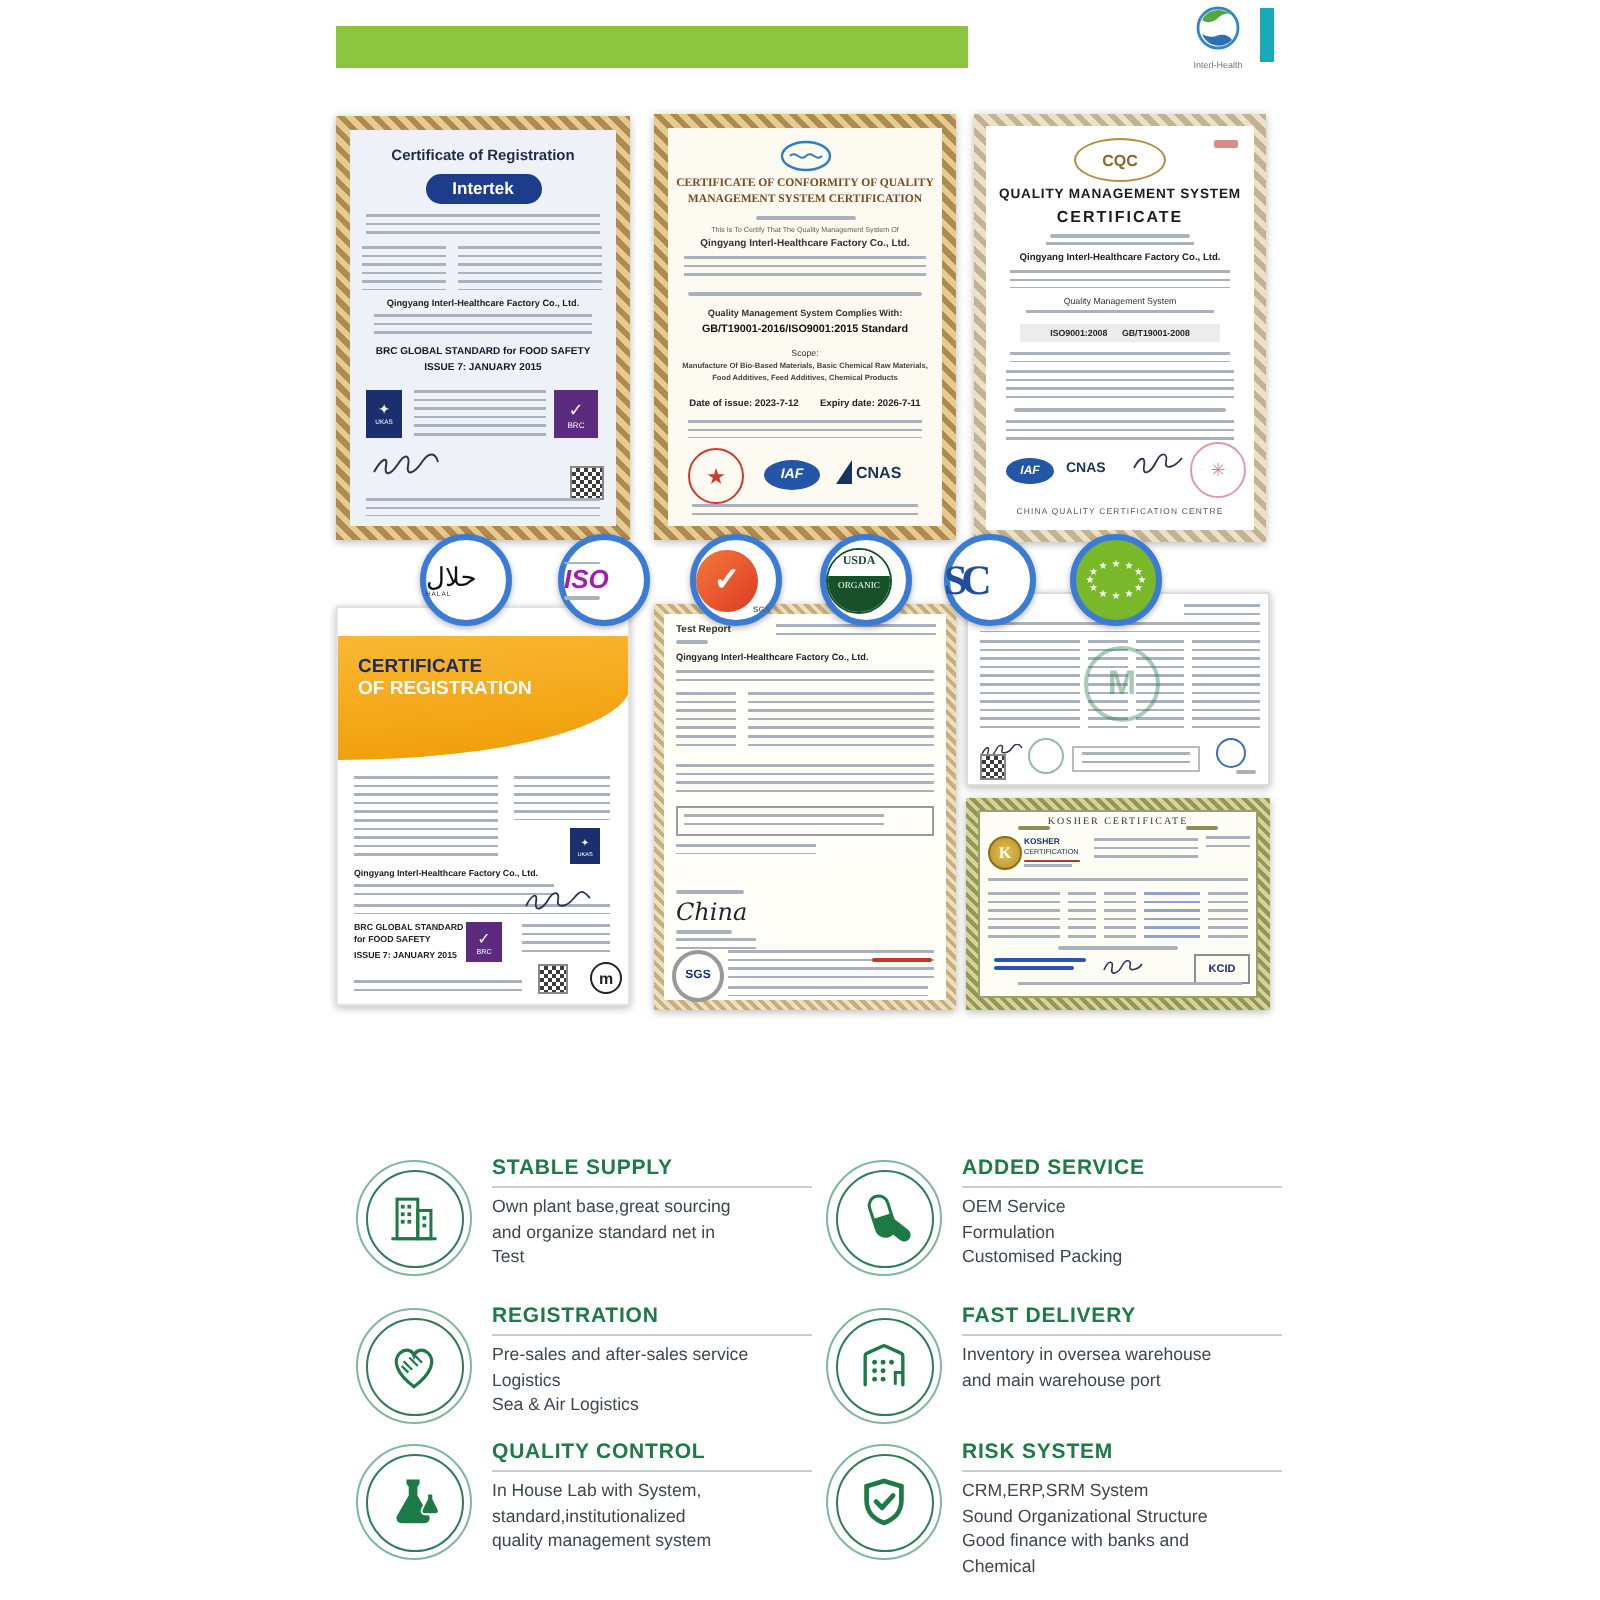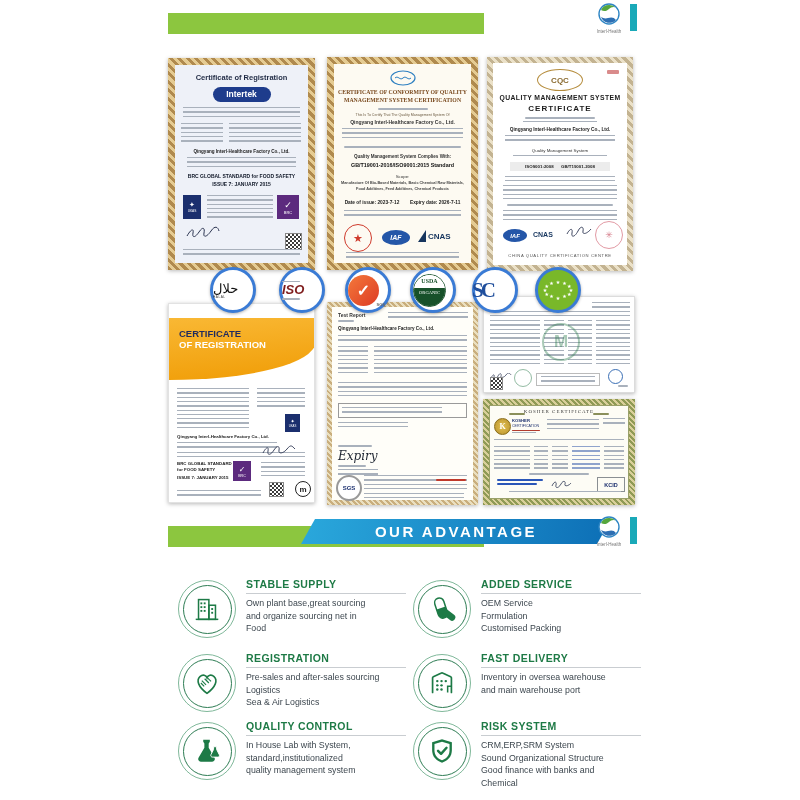--- a/index.html
+++ b/index.html
@@ -157,21 +157,21 @@
       <div class="t ctr" style="top:190px;font-size:4.2px;color:#555;letter-spacing:.6px;">CHINA QUALITY CERTIFICATION CENTRE</div>
     </div>
   </div>
 
   <div class="seal" style="left:210px;">
     <span style="font-size:13px;color:#111;line-height:13px;">حلال</span>
     <span style="font-size:3.2px;color:#333;letter-spacing:.5px;">HALAL</span>
   </div>
   <div class="seal" style="left:279px;">
     <span class="skl" style="position:static;width:18px;height:1.5px;margin-bottom:2px;"></span>
-    <span style="font-size:13px;font-weight:bold;font-style:italic;color:#7f1d1d;line-height:12px;">ISO</span>
+    <span style="font-size:13px;font-weight:bold;font-style:italic;color:#a21caf;line-height:12px;">ISO</span>
     <span class="skl" style="position:static;width:18px;height:1.5px;margin-top:2px;"></span>
   </div>
   <div class="seal" style="left:345px;">
     <div style="width:31px;height:31px;border-radius:50%;background:linear-gradient(135deg,#f4793b,#dd3b24);display:flex;align-items:center;justify-content:center;color:#fff;font-size:16px;font-weight:bold;">✓</div>
     <span style="position:absolute;right:3px;bottom:3px;font-size:4px;color:#666;font-weight:bold;">SGS</span>
   </div>
   <div class="seal" style="left:410px;">
     <div style="width:33px;height:33px;border-radius:50%;overflow:hidden;border:1px solid #17512a;box-sizing:border-box;">
       <div style="height:13px;background:#fff;display:flex;align-items:center;justify-content:center;font-family:'Liberation Serif',serif;font-weight:bold;font-size:6px;color:#17512a;">USDA</div>
       <div style="height:20px;background:#17512a;display:flex;align-items:flex-start;justify-content:center;font-family:'Liberation Serif',serif;font-size:4.6px;color:#fff;padding-top:2px;box-sizing:border-box;">ORGANIC</div>
@@ -240,21 +240,21 @@
       <div class="t" style="left:6px;top:19px;font-size:4.6px;font-weight:bold;color:#222;">Qingyang Interl-Healthcare Factory Co., Ltd.</div>
       <div class="fp" style="left:6px;top:28px;width:129px;height:7px;"></div>
       <div class="fp" style="left:6px;top:39px;width:30px;height:30px;"></div>
       <div class="fp" style="left:42px;top:39px;width:93px;height:30px;"></div>
       <div class="fp" style="left:6px;top:75px;width:129px;height:16px;"></div>
       <div class="abs" style="left:6px;top:96px;width:127px;height:13px;border:.5px solid #9a9a9a;">
         <div class="fp" style="left:3px;top:3px;width:100px;height:8px;"></div>
       </div>
       <div class="fp" style="left:6px;top:115px;width:70px;height:5px;"></div>
       <div class="skl" style="left:6px;top:138px;width:34px;"></div>
-      <div class="t" style="left:6px;top:142px;font-family:'DejaVu Serif',serif;font-style:italic;font-size:12px;color:#1d2430;">Expiry</div>
+      <div class="t" style="left:6px;top:142px;font-family:'DejaVu Serif',serif;font-style:italic;font-size:12px;color:#1d2430;">China</div>
       <div class="skl" style="left:6px;top:158px;width:28px;"></div>
       <div class="fp" style="left:6px;top:162px;width:40px;height:6px;"></div>
       <div class="abs" style="left:4px;top:168px;width:22px;height:22px;border:2px double #999;border-radius:50%;background:#fff;display:flex;align-items:center;justify-content:center;font-size:6px;font-weight:bold;color:#1b2f6e;">SGS</div>
       <div class="fp" style="left:32px;top:168px;width:103px;height:14px;"></div>
       <div class="skl" style="left:104px;top:172px;width:30px;background:#c0392b;"></div>
       <div class="fp" style="left:32px;top:186px;width:100px;height:5px;"></div>
     </div>
   </div>
 
   <div class="cert" style="left:483px;top:296px;width:152px;height:97px;border:1px solid #dcdcdc;">
@@ -306,35 +306,20 @@
       <span class="abs" style="left:62px;top:71px;">
         <svg width="24" height="10" viewBox="0 0 24 10">
             <path d="M1 6c2-5 5-5 4-1s3 3 5-1 5-3 4 0 4 2 6-1" fill="none" stroke="#2a3350" stroke-width=".8"></path>
           </svg>
       </span>
       <div class="abs" style="left:108px;top:72px;width:26px;height:13px;border:1px solid #8a8f93;display:flex;align-items:center;justify-content:center;font-size:5.5px;font-weight:bold;color:#1b2f6e;">KCID</div>
       <div class="fp" style="left:20px;top:86px;width:112px;height:4px;"></div>
     </div>
   </div>
 
-  <div class="banner" style="top:516px;">
-    <div class="green"></div>
-    <div class="blue">OUR ADVANTAGE</div>
-    <div class="logoBox">
-      <span>
-        <svg width="22" height="22" viewBox="0 0 22 22">
-          <circle cx="11" cy="11" r="10" fill="#fff" stroke="#2f86c4" stroke-width="1.4"></circle>
-          <path d="M11 2a9 9 0 0 0-8 5c3 2 6 1 8-1 2-2 5-3 7-1A9 9 0 0 0 11 2z" fill="#55a63d"></path>
-          <path d="M3 14a9 9 0 0 0 15 3c-2-3-5-3-8-2-3 1-5 0-7-1z" fill="#2d6fb3"></path>
-        </svg>
-      </span>
-      <span class="logoTxt">Interl-Health</span>
-    </div>
-    <div class="teal"></div>
-  </div>
 
   <div class="adv" style="left:178px;top:578px;">
     <div class="ring1">
         <div class="ring2">
       <svg width="32" height="32" viewBox="0 0 34 34">
         <g stroke="#1d7a46" fill="none" stroke-width="1.6">
               <rect x="8" y="7" width="11" height="21"></rect>
               <rect x="19" y="13" width="7" height="15"></rect>
               <path d="M5 28h24"></path>
             </g>
@@ -348,22 +333,22 @@
               <rect x="21.5" y="16" width="2" height="2"></rect>
               <rect x="21.5" y="20" width="2" height="2"></rect>
             </g>
       </svg>
     </div>
       </div>
     <h3>STABLE SUPPLY</h3>
     <div class="rule"></div>
     <div class="body">
       <div>Own plant base,great sourcing</div>
-        <div>and organize sourcing net in</div>
-        <div>Food</div>
+        <div>and organize standard net in</div>
+        <div>Test</div>
     </div>
   </div>
 
   <div class="adv" style="left:413px;top:578px;">
     <div class="ring1">
         <div class="ring2">
       <svg width="32" height="32" viewBox="0 0 34 34">
         <g transform="rotate(-18 16 16)">
               <rect x="11" y="5" width="10" height="22" rx="5" fill="none" stroke="#1d7a46" stroke-width="1.6"></rect>
               <path d="M11 16h10v6a5 5 0 0 1-10 0z" fill="#1d7a46"></path>
@@ -386,21 +371,21 @@
         <div class="ring2">
       <svg width="32" height="32" viewBox="0 0 34 34">
         <path d="M17 28C7.5 21 5.5 14 9.5 10.2c3-2.8 6.6-1.6 7.5 1.2 1-2.8 4.6-4 7.5-1.2 4 3.8 2 10.8-7.5 17.8z" fill="none" stroke="#1d7a46" stroke-width="1.7"></path>
         <path d="M11.5 14.5l4.5 4.5M14.5 12.5l4.5 4.5M17.5 11.5l3.8 3.8M10.5 17l3.5 3.5" stroke="#1d7a46" stroke-width="1.2" fill="none"></path>
       </svg>
     </div>
       </div>
     <h3>REGISTRATION</h3>
     <div class="rule"></div>
     <div class="body">
-      <div>Pre-sales and after-sales sourcing</div>
+      <div>Pre-sales and after-sales service</div>
         <div>Logistics</div>
         <div>Sea &amp; Air Logistics</div>
     </div>
   </div>
 
   <div class="adv" style="left:413px;top:652px;">
     <div class="ring1">
         <div class="ring2">
       <svg width="32" height="32" viewBox="0 0 34 34">
         <path d="M7 27V11.5c0-.5.3-1 .8-1.2L16.4 6.4c.4-.2.8-.2 1.2 0l8.6 3.9c.5.2.8.7.8 1.2V27" fill="none" stroke="#1d7a46" stroke-width="1.8" stroke-linecap="round"></path>

